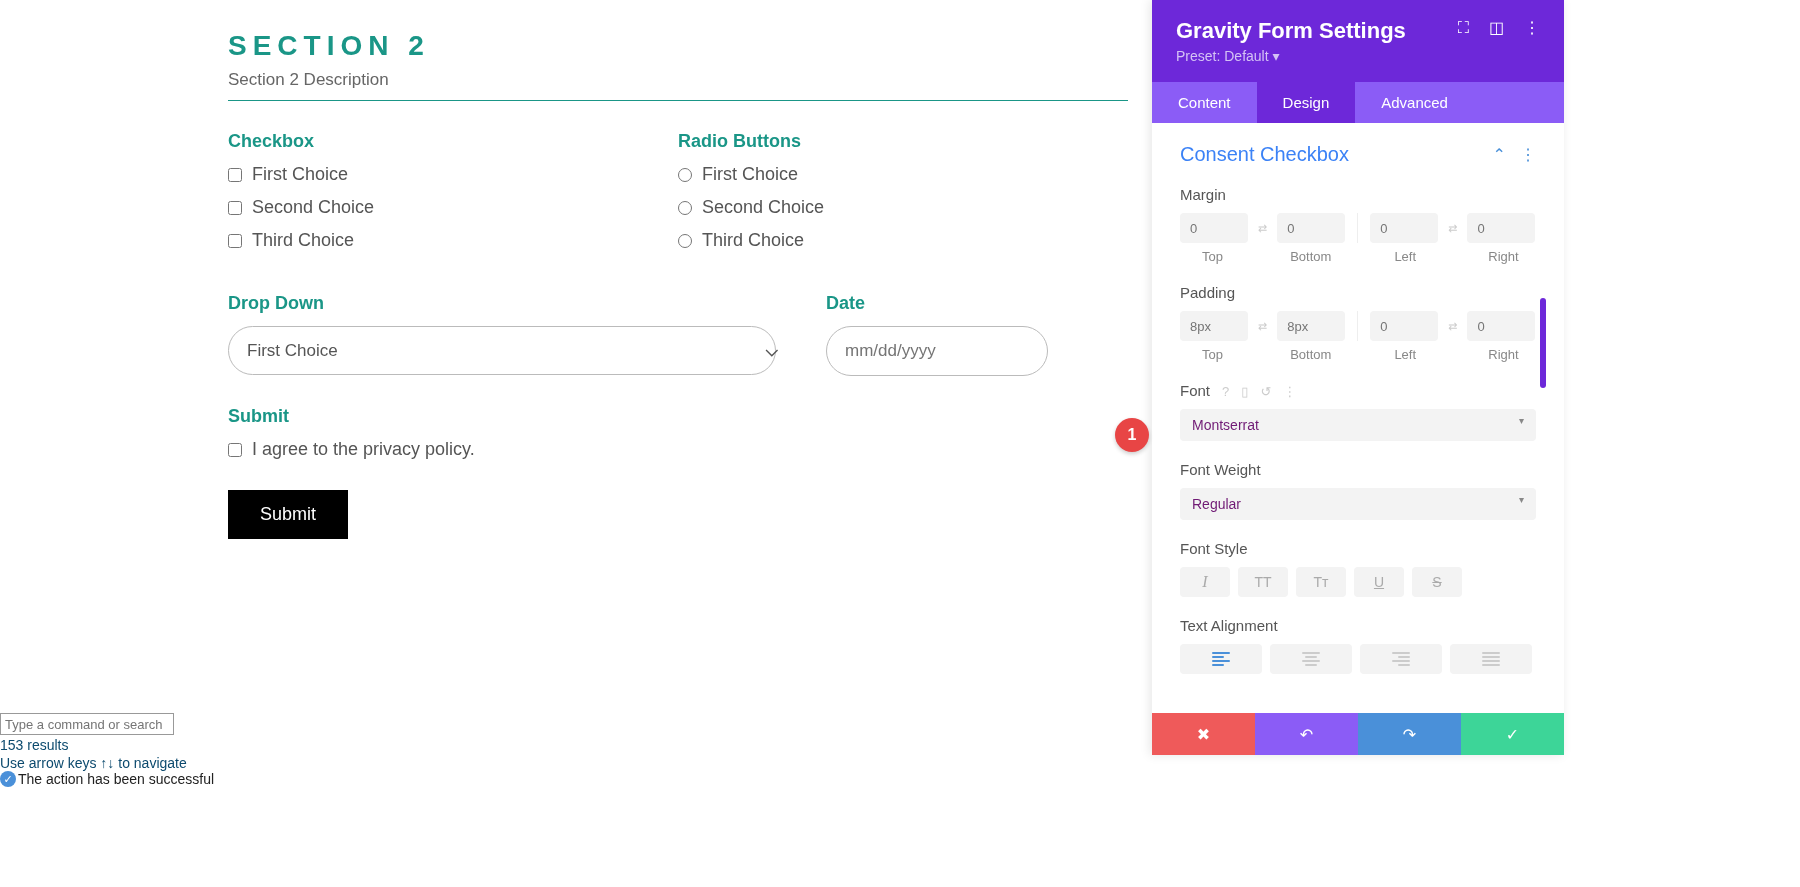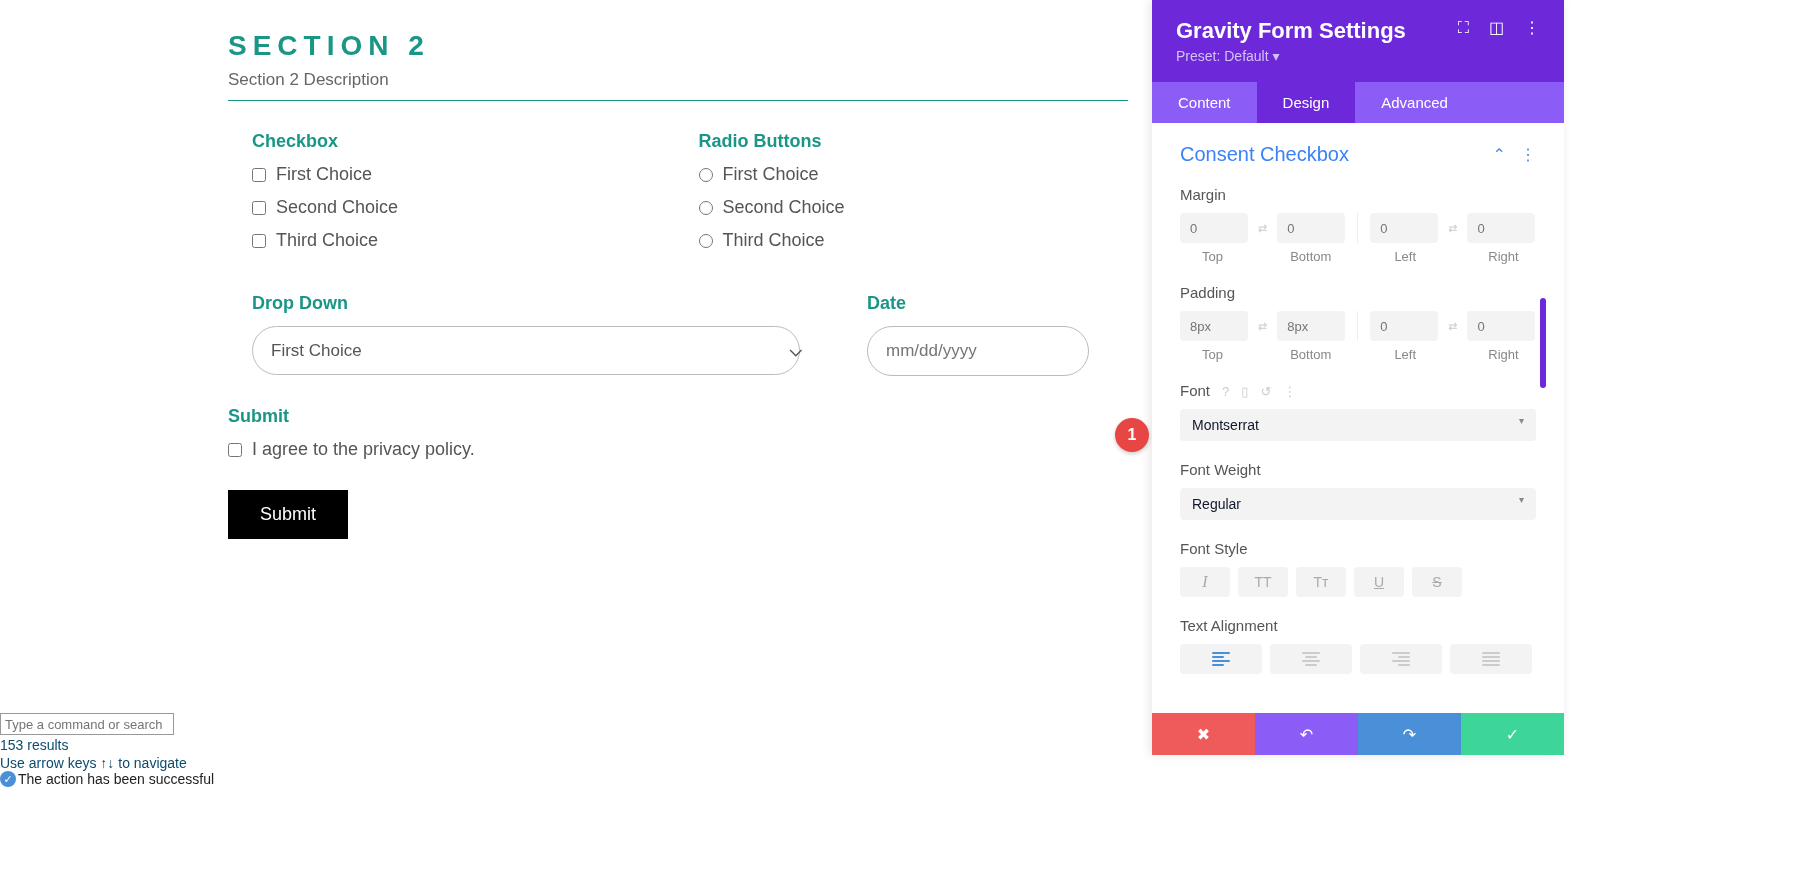--- a/index.html
+++ b/index.html
@@ -3,21 +3,21 @@
 <meta charset="utf-8">
 <style>
 * { box-sizing: border-box; margin: 0; padding: 0; }
 body { font-family: -apple-system, BlinkMacSystemFont, 'Segoe UI', sans-serif; background: #fff; width: 1800px; height: 887px; position: relative; }
 
 .main { padding: 30px 0 0 228px; width: 1100px; }
 .section-title { color: #1a9687; font-size: 28px; font-weight: 700; letter-spacing: 6px; margin-bottom: 8px; }
 .section-desc { color: #666; font-size: 17px; margin-bottom: 10px; }
 .section-underline { border-bottom: 1px solid #1a9687; width: 900px; margin-bottom: 30px; }
 
-.form-row { display: flex; gap: 45px; margin-bottom: 30px; margin-left: 24px; }
+.form-row { display: flex; gap: 28px; margin-bottom: 30px; }
 .form-col { flex: 1; max-width: 570px; }
 .form-col-right { max-width: 230px; }
 .field-label { color: #1a9687; font-size: 18px; font-weight: 600; margin-bottom: 12px; display: block; }
 
 .choice { display: flex; align-items: center; gap: 10px; margin-bottom: 12px; color: #555; font-size: 18px; }
 .choice input { width: 14px; height: 14px; }
 
 .dropdown { width: 548px; padding: 14px 18px; border: 1px solid #bbb; border-radius: 28px; font-size: 17px; color: #555; background: #fff; appearance: none; -webkit-appearance: none; }
 .dropdown-wrap { position: relative; }
 .dropdown-wrap::after { content: '⌵'; position: absolute; right: 20px; top: 16px; pointer-events: none; color: #555; font-weight: bold; }
@@ -50,21 +50,21 @@
 .setting-label-row .mini-icon { color: #ccc; font-size: 13px; }
 
 .spacing-grid { display: flex; gap: 8px; align-items: center; margin-bottom: 6px; }
 .spacing-input { width: 68px; height: 30px; border: none; background: #f3f3f3; border-radius: 4px; padding: 0 10px; font-size: 13px; color: #888; text-align: left; }
 .link-icn { color: #ccc; font-size: 11px; margin: 0 2px; }
 .divider-v { width: 1px; height: 30px; background: #eee; margin: 0 4px; }
 .spacing-labels { display: flex; gap: 8px; margin-bottom: 20px; }
 .spacing-lbl { width: 68px; text-align: center; color: #888; font-size: 13px; }
 .spacing-lbl-gap { width: 18px; }
 
-.select-ctrl { width: 100%; height: 32px; background: #f3f3f3; border: none; border-radius: 4px; padding: 0 12px; font-size: 14px; color: #0f172a; appearance: none; -webkit-appearance: none; position: relative; }
+.select-ctrl { width: 100%; height: 32px; background: #f3f3f3; border: none; border-radius: 4px; padding: 0 12px; font-size: 14px; color: #701a75; appearance: none; -webkit-appearance: none; position: relative; }
 .select-wrap { position: relative; margin-bottom: 20px; }
 .select-wrap::after { content: '▾'; position: absolute; right: 12px; top: 6px; color: #888; font-size: 10px; }
 .select-wrap::before { content: '▴'; position: absolute; right: 12px; top: 0px; color: #888; font-size: 10px; }
 
 .btn-row { display: flex; gap: 8px; margin-bottom: 20px; }
 .style-btn { width: 50px; height: 30px; background: #f3f3f3; border: none; border-radius: 4px; cursor: pointer; color: #aaa; font-size: 14px; display: flex; align-items: center; justify-content: center; }
 
 .align-btn { width: 82px; height: 30px; background: #f3f3f3; border: none; border-radius: 4px; cursor: pointer; display: flex; align-items: center; justify-content: center; }
 .align-lines { display: flex; flex-direction: column; gap: 2px; }
 .align-lines span { display: block; height: 2px; background: #ccc; border-radius: 1px; }

